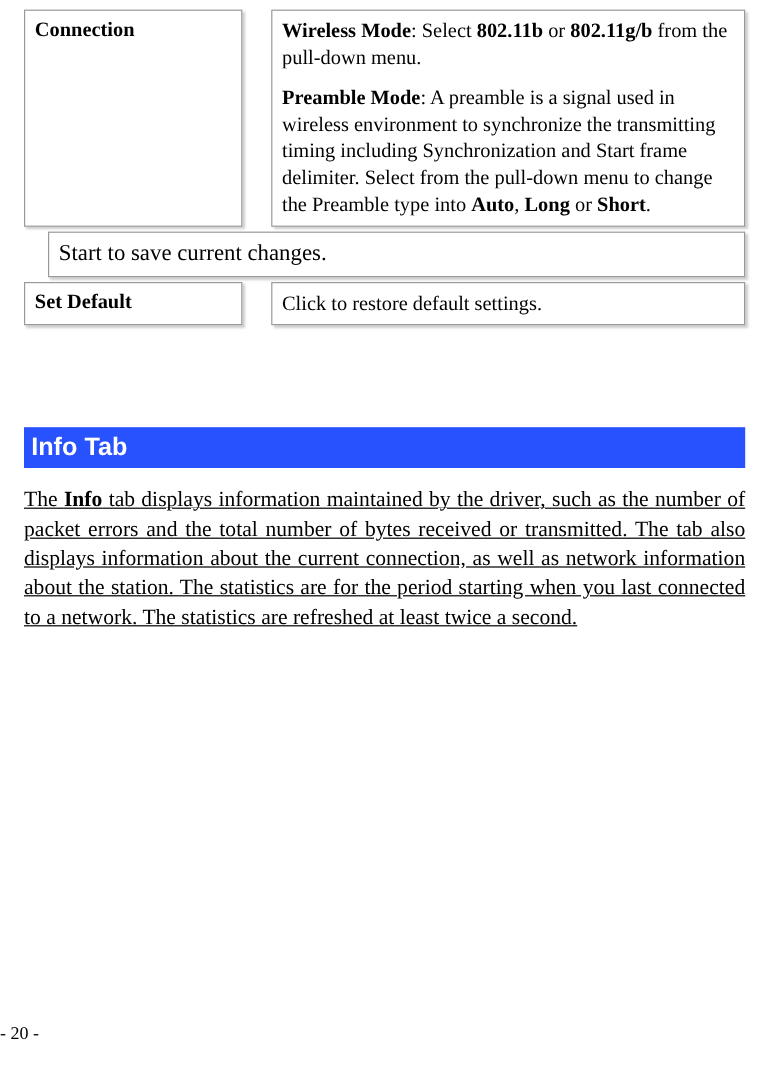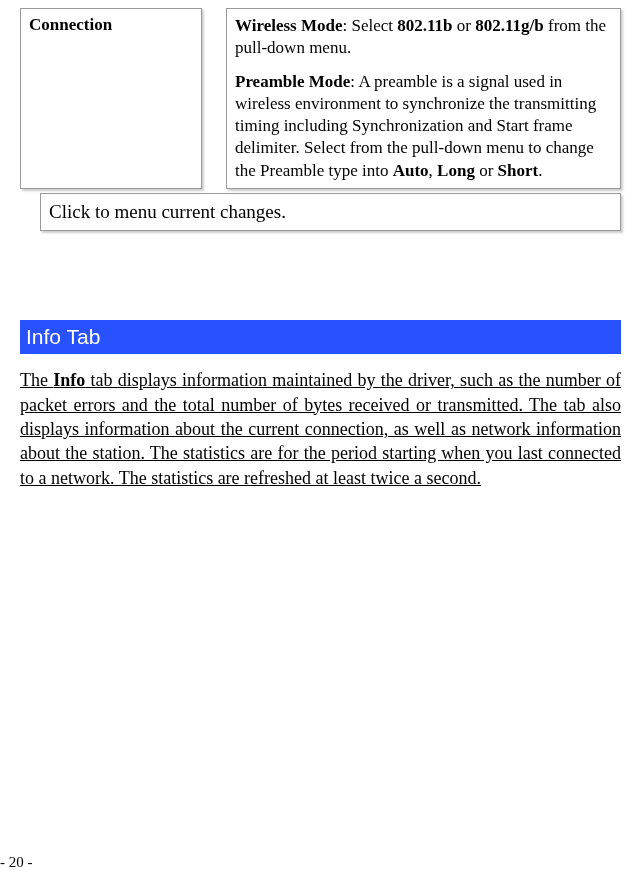--- a/index.html
+++ b/index.html
@@ -52,21 +52,21 @@
     .bold {
       font-weight: bold;
     }
     .row-apply .cell-right {
       font-size: 19px;
     }
     .section-header {
       background: #2952ff;
       color: #ffffff;
       font-family: Arial, Helvetica, sans-serif;
-      font-weight: normal;
+      font-weight: bold;
       font-size: 21px;
       padding: 5px 6px;
       margin-top: 85px;
       margin-bottom: 14px;
     }
     .body-text {
       font-size: 18px;
       line-height: 1.35;
       text-align: justify;
       text-decoration: underline;
@@ -94,24 +94,26 @@
       <p>
         <span class="bold">Wireless Mode</span><span>: Select </span><span class="bold">802.11b</span><span> or </span><span class="bold">802.11g/b</span><span> from the pull-down menu.</span>
       </p>
       <p>
         <span class="bold">Preamble Mode</span><span>: A preamble is a signal used in wireless environment to synchronize the transmitting timing including Synchronization and Start frame delimiter. Select from the pull-down menu to change the Preamble type into </span><span class="bold">Auto</span><span>, </span><span class="bold">Long</span><span> or </span><span class="bold">Short</span><span>.</span>
       </p>
     </div>
   </div>
 
   <div class="table-row row-apply">
-    <div class="cell cell-right">Click to menu current changes.</div>
+    <div class="cell cell-right">Start to save current changes.</div>
   </div>
 
   <div class="table-row">
+    <div class="cell cell-left">Set Default</div>
+    <div class="cell cell-right">Click to restore default settings.</div>
   </div>
 
 </div>
 
 <div class="section-header">Info Tab</div>
 
 <p class="body-text">
   <span>The </span><span class="bold">Info</span><span> tab displays information maintained by the driver, such as the number of packet errors and the total number of bytes received or transmitted. The tab also displays information about the current connection, as well as network information about the station. The statistics are for the period starting when you last connected to a network. The statistics are refreshed at least twice a second.</span>
 </p>
 

